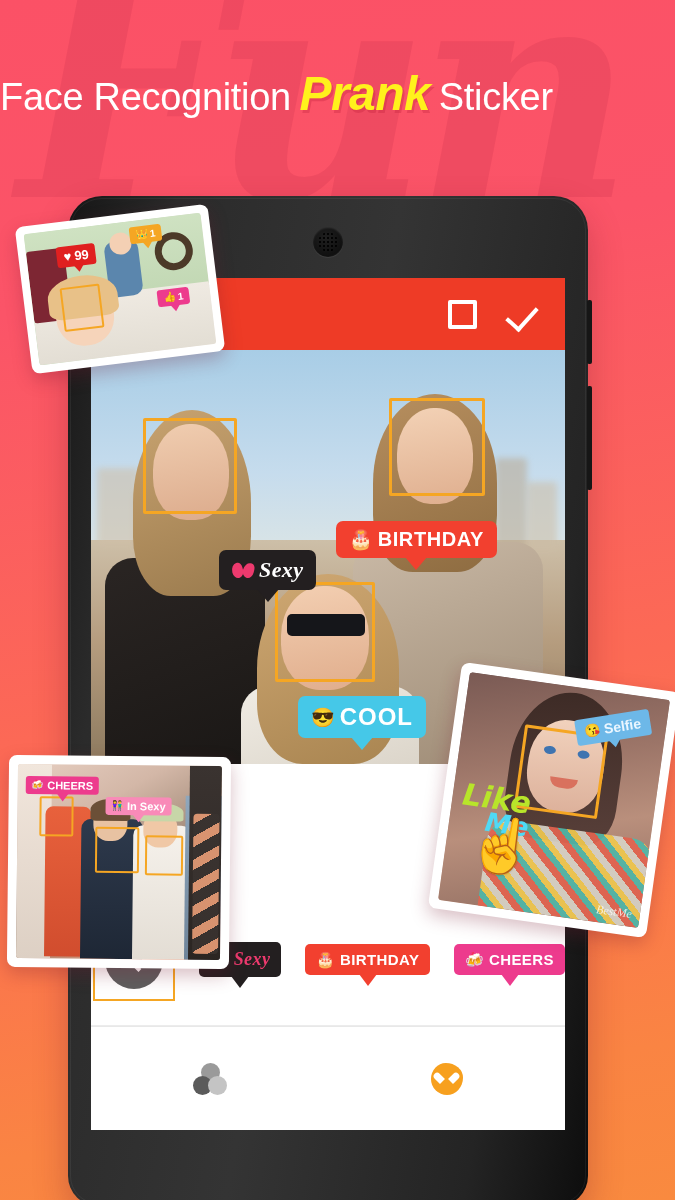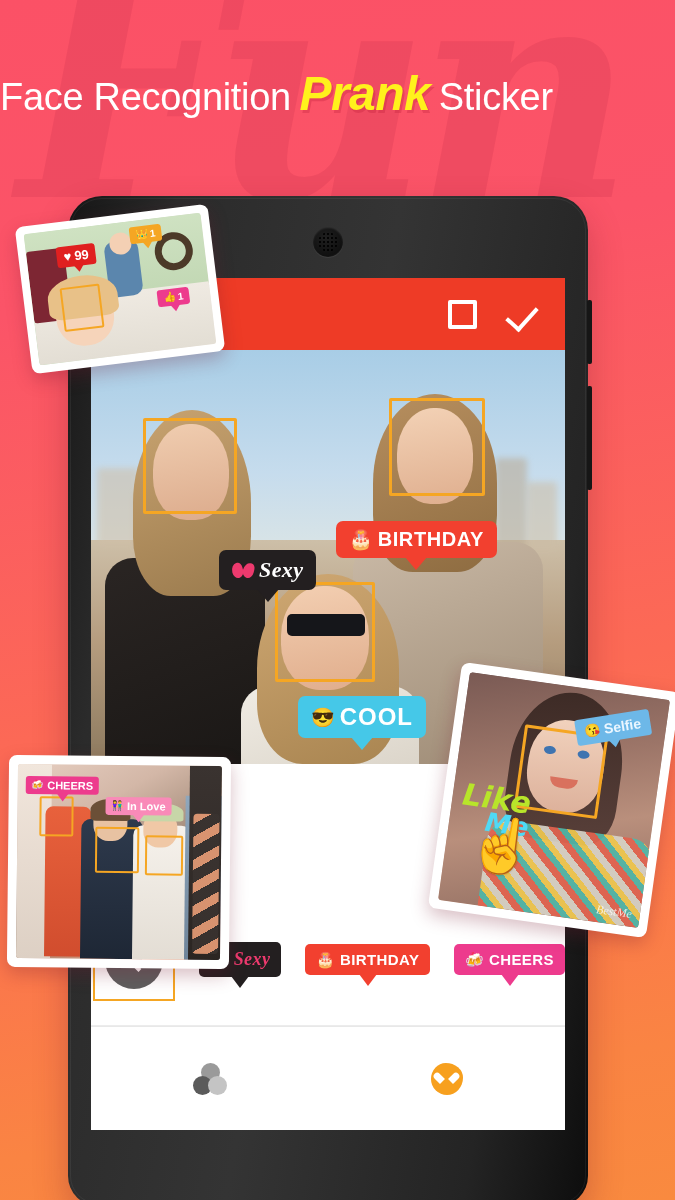--- a/index.html
+++ b/index.html
@@ -530,21 +530,21 @@
       <div style="position:absolute;right:2px;top:48px;width:26px;height:140px;background:repeating-linear-gradient(150deg,#f5a57c 0 9px,#3a3330 9px 20px);opacity:.85;border-radius:4px;"></div>
       <div class="mini-box" style="left:22px;top:32px;width:34px;height:40px;"></div>
       <div class="mini-box" style="left:78px;top:62px;width:44px;height:46px;"></div>
       <div class="mini-box" style="left:128px;top:70px;width:38px;height:40px;"></div>
       <div class="tag" style="left:8px;top:12px;background:#ED3B8D;color:#ED3B8D;">
         <span class="t-em">🍻</span>
         <span class="t-txt">CHEERS</span>
       </div>
       <div class="tag" style="left:88px;top:32px;background:#F98AB8;color:#F98AB8;">
         <span class="t-em">👫</span>
-        <span class="t-txt">In Love</span>
+        <span class="t-txt">In Sexy</span>
       </div>
     </div>
   </div>
 
   <div class="polaroid" id="pol-girl">
     <div class="pimg">
       <div style="position:absolute;left:0;top:0;width:100%;height:100%;background:linear-gradient(165deg,#7a5a54 0%,#9c7568 34%,#b98f7c 60%,#8c6a5e 100%);"></div>
       <div style="position:absolute;left:52px;top:6px;width:112px;height:150px;background:linear-gradient(170deg,#3c2a25,#59403a);border-radius:50% 50% 26% 26%;"></div>
       <div style="position:absolute;left:70px;top:34px;width:76px;height:92px;background:linear-gradient(175deg,#f2d3be,#dcb09a);border-radius:46% 46% 44% 44%;"></div>
       <div style="position:absolute;left:84px;top:62px;width:12px;height:8px;background:#3f74b0;border-radius:50%;"></div>

